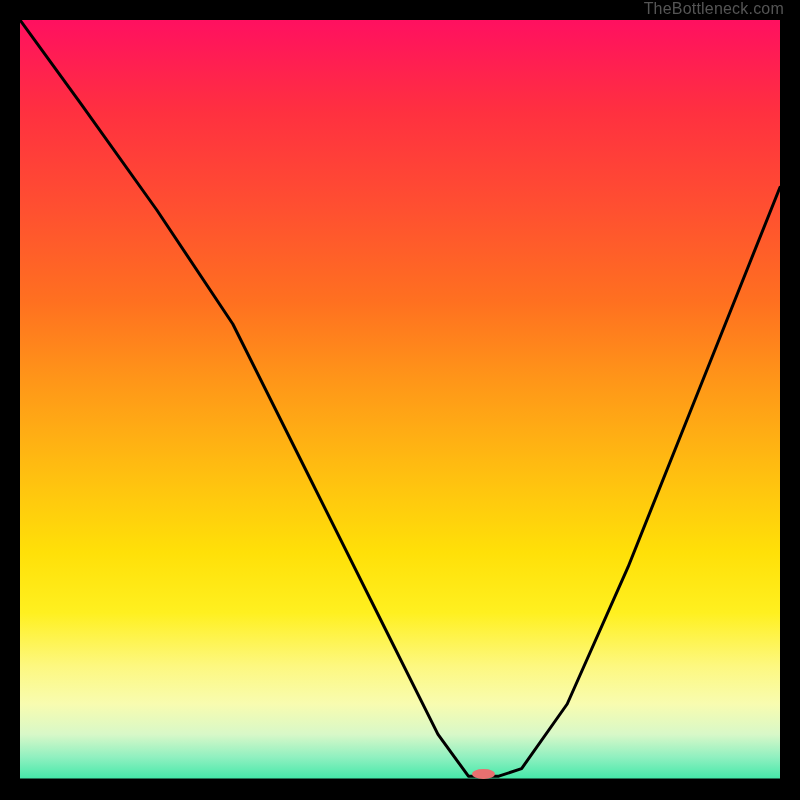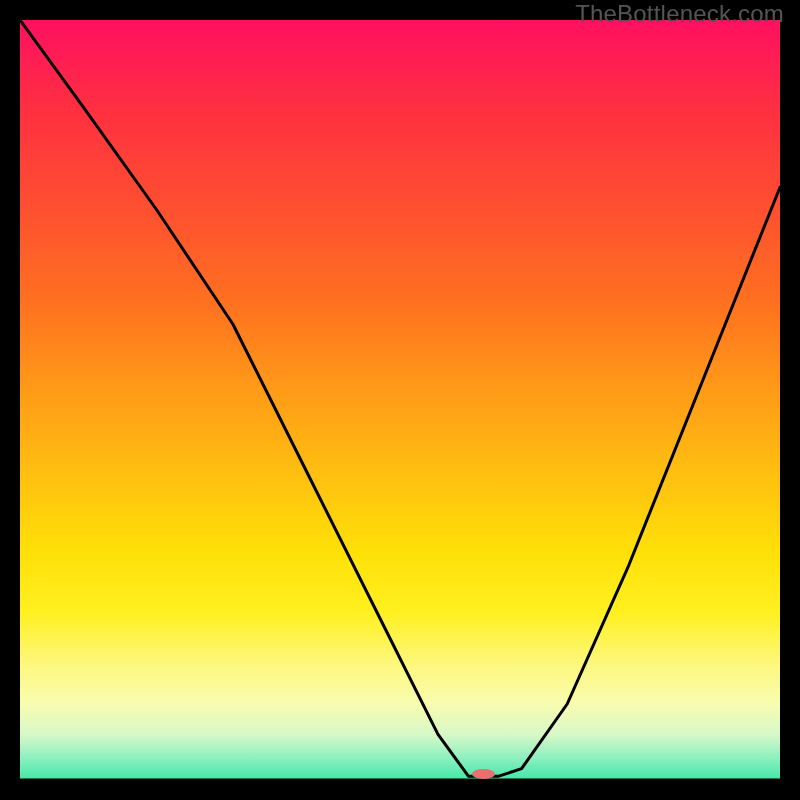--- a/index.html
+++ b/index.html
@@ -49,21 +49,21 @@
   }
   #marker {
     position: absolute;
     border-radius: 50% / 50%;
   }
   #attribution {
     position: absolute;
     top: 0px;
     right: 16px;
     color: #555;
-    font-size: 24px;
+    font-size: 16px;
     font-weight: 500;
     letter-spacing: 0.2px;
   }
 </style>
 </head>
 <body>
 
 <div id="container">
   <div id="plot-bg"></div>
   <svg id="svg-layer" viewBox="0 0 760 760" preserveAspectRatio="none">

